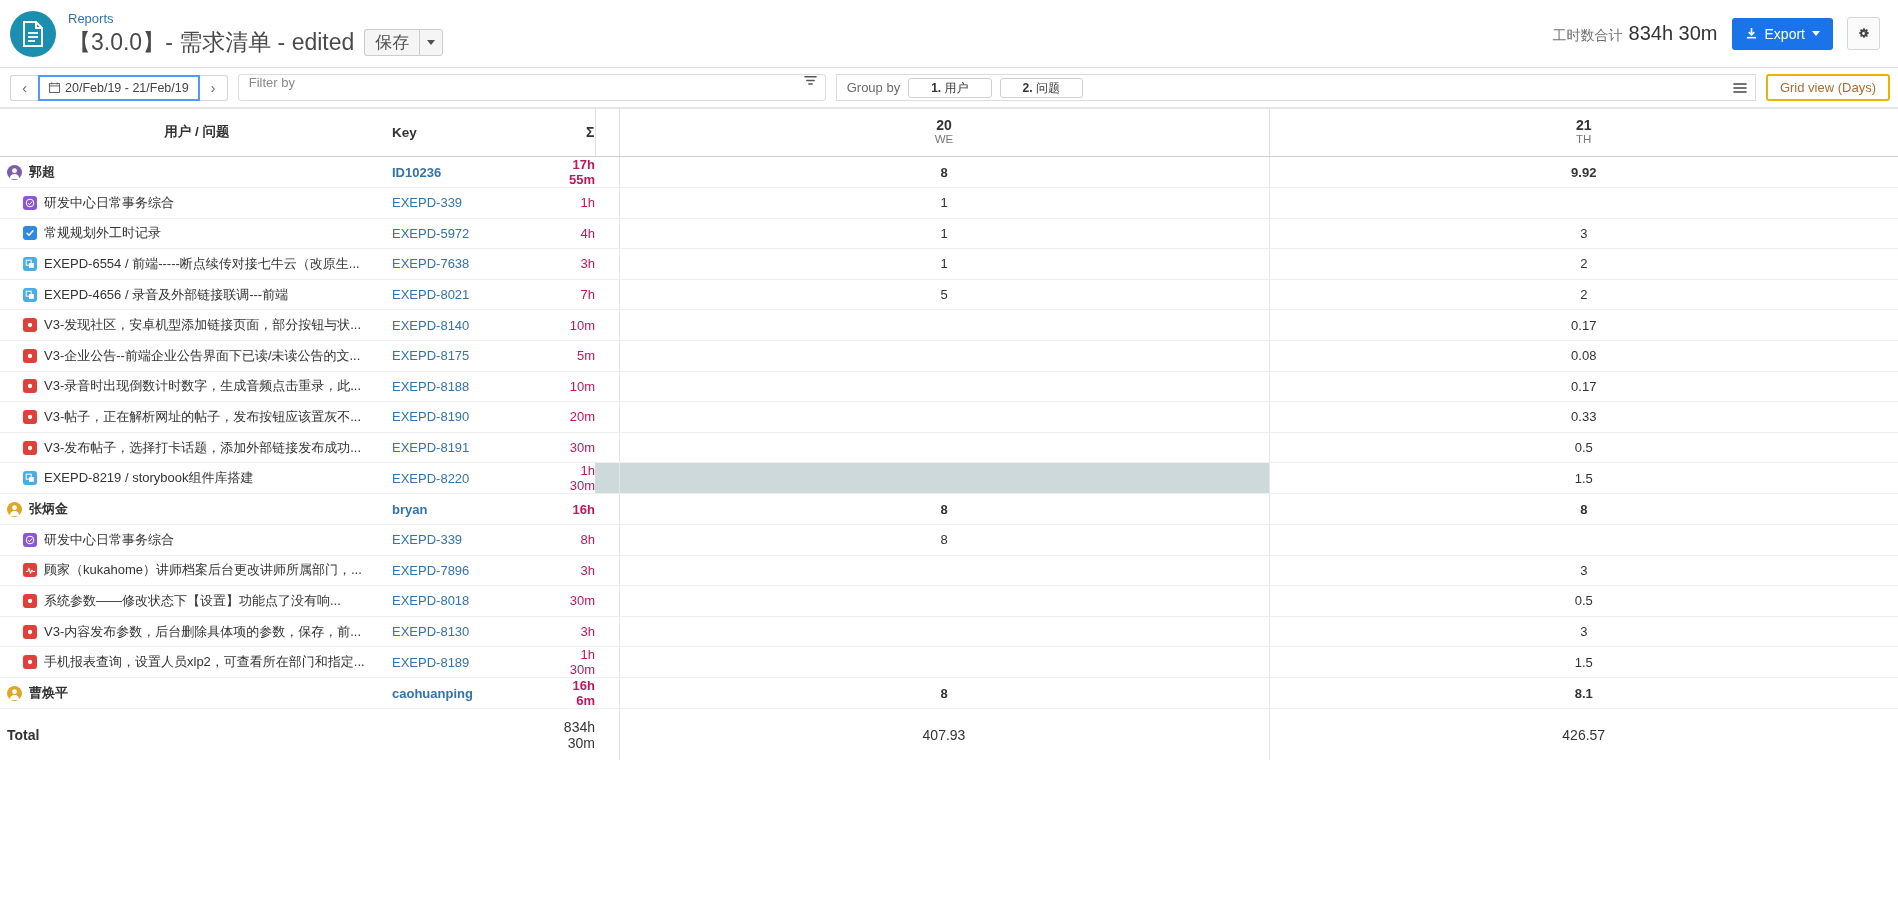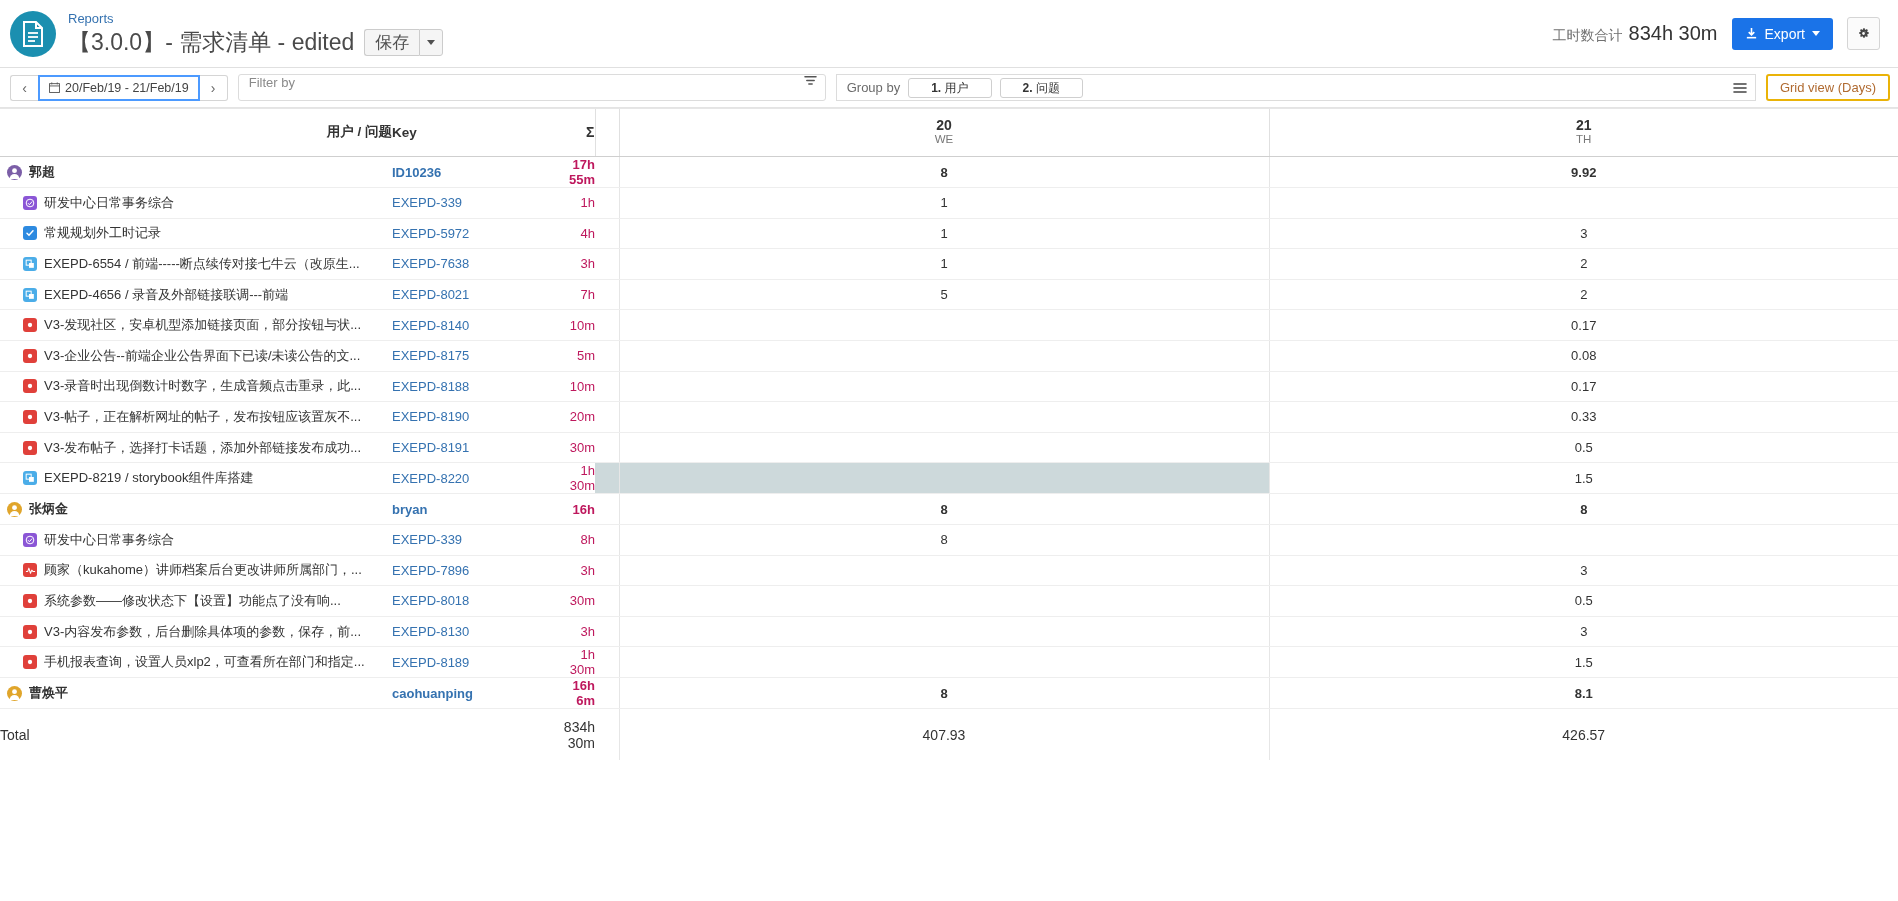--- a/index.html
+++ b/index.html
@@ -194,21 +194,21 @@
 
   thead th {
     border-bottom: 1px solid #cfcfcf;
     border-top: 1px solid #e6e6e6;
     padding: 9px 0 10px 0;
     font-weight: bold;
     color: #333;
     vertical-align: middle;
     background: #fff;
   }
-  th.h-name { text-align: right; padding-left: 2px; font-size: 13.5px; }
+  th.h-name { text-align: center; padding-left: 2px; font-size: 13.5px; }
   th.h-key  { text-align: left; font-size: 13.5px; }
   th.h-sum  { text-align: right; font-size: 14px; }
   th.h-day  { text-align: center; border-left: 1px solid #e0e0e0; font-weight: normal; }
   .day-num { font-size: 14px; font-weight: bold; color: #333; line-height: 14px; }
   .day-dow { font-size: 11.5px; color: #777; line-height: 13px; margin-top: 1px; }
 
   tbody td {
     border-bottom: 1px solid #eeeeee;
     padding: 0;
     height: 30.6px;
@@ -251,21 +251,21 @@
   .ico-bug  { background: #e0403a; }
   .ico-inc  { background: #e0403a; }
 
   tfoot td {
     border-top: 1px solid #cfcfcf;
     padding: 10px 0 9px 0;
     font-size: 14px;
     color: #333;
     background: #fff;
   }
-  tfoot td.f-name { padding-left: 0; }
+  tfoot td.f-name { padding-left: 7px; font-weight: bold; }
   tfoot td.f-sum { text-align: right; font-weight: normal; }
   tfoot td.f-day { text-align: center; border-left: 1px solid #e6e6e6; }
   tfoot td.f-pad { border-left: none; }
 </style>
 </head>
 <body>
 
 <div class="header">
   <div class="doc-avatar">
     <svg width="26" height="28" viewBox="0 0 26 28" aria-hidden="true">

